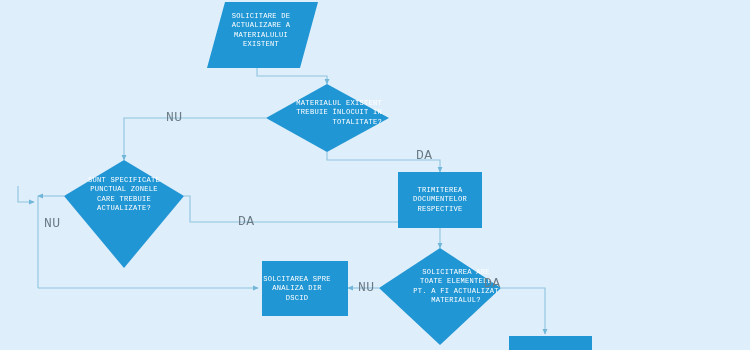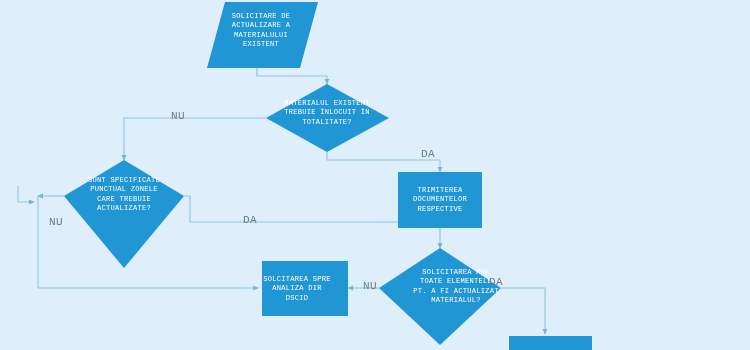--- a/index.html
+++ b/index.html
@@ -28,23 +28,23 @@
     line-height: 9.4px;
     letter-spacing: 0.25px;
     text-align: center;
     font-weight: 400;
     white-space: pre-line;
     pointer-events: none;
   }
   .edge-label {
     position: absolute;
     color: #6b7b86;
-    font-size: 11px;
+    font-size: 13px;
     letter-spacing: 0.4px;
-    text-align: center;
+    text-align: left;
     font-weight: 400;
     pointer-events: none;
   }
 </style>
 </head>
 <body>
 
 <div id="canvas">
 
   <svg id="flow-svg" viewBox="0 0 750 350">
@@ -94,21 +94,21 @@
 
       <rect x="509" y="336" width="83" height="26" fill="#2196d4"></rect>
     </g>
   </svg>
 
   <div class="node-label" style="left:213px; top:12px; width:96px;">SOLICITARE DE
 ACTUALIZARE A
 MATERIALULUI
 EXISTENT</div>
 
-  <div class="node-label" style="left:272px; top:99px; width:110px;">MATERIALUL EXISTENT
+  <div class="node-label" style="left:272px; top:99px; width:110px;text-align:right;">MATERIALUL EXISTENT
 TREBUIE ÎNLOCUIT ÎN
 TOTALITATE?</div>
 
   <div class="node-label" style="left:400px; top:186px; width:80px;">TRIMITEREA
 DOCUMENTELOR
 RESPECTIVE</div>
 
   <div class="node-label" style="left:72px; top:176px; width:104px;">SUNT SPECIFICATE
 PUNCTUAL ZONELE
 CARE TREBUIE

